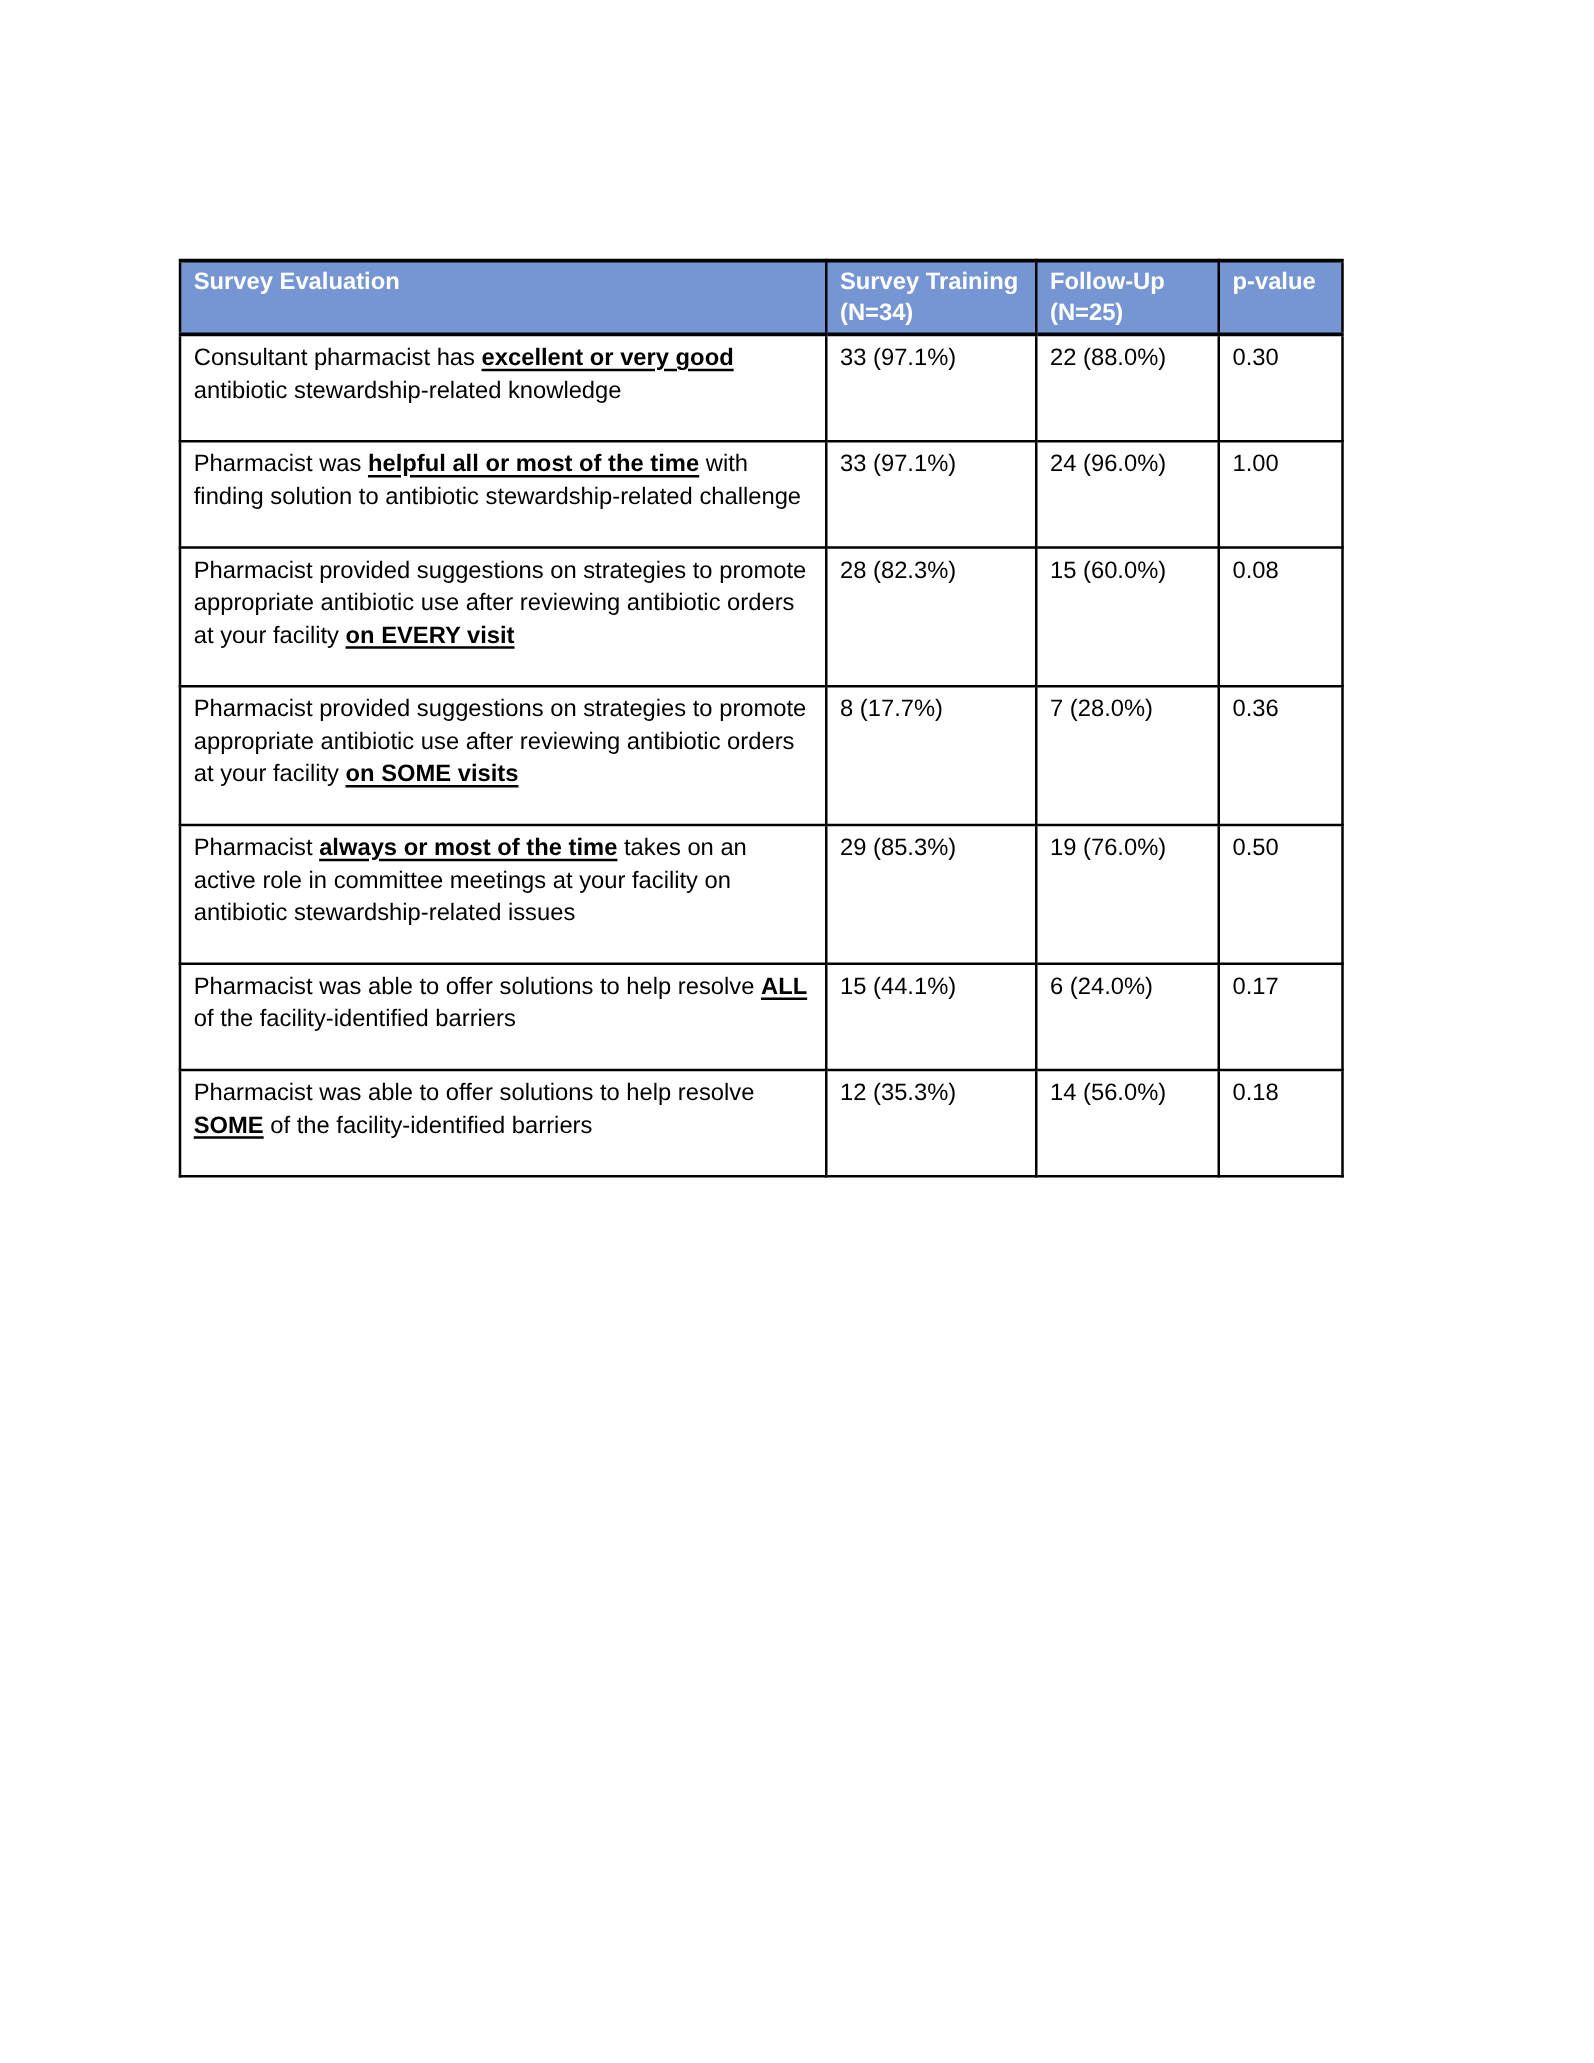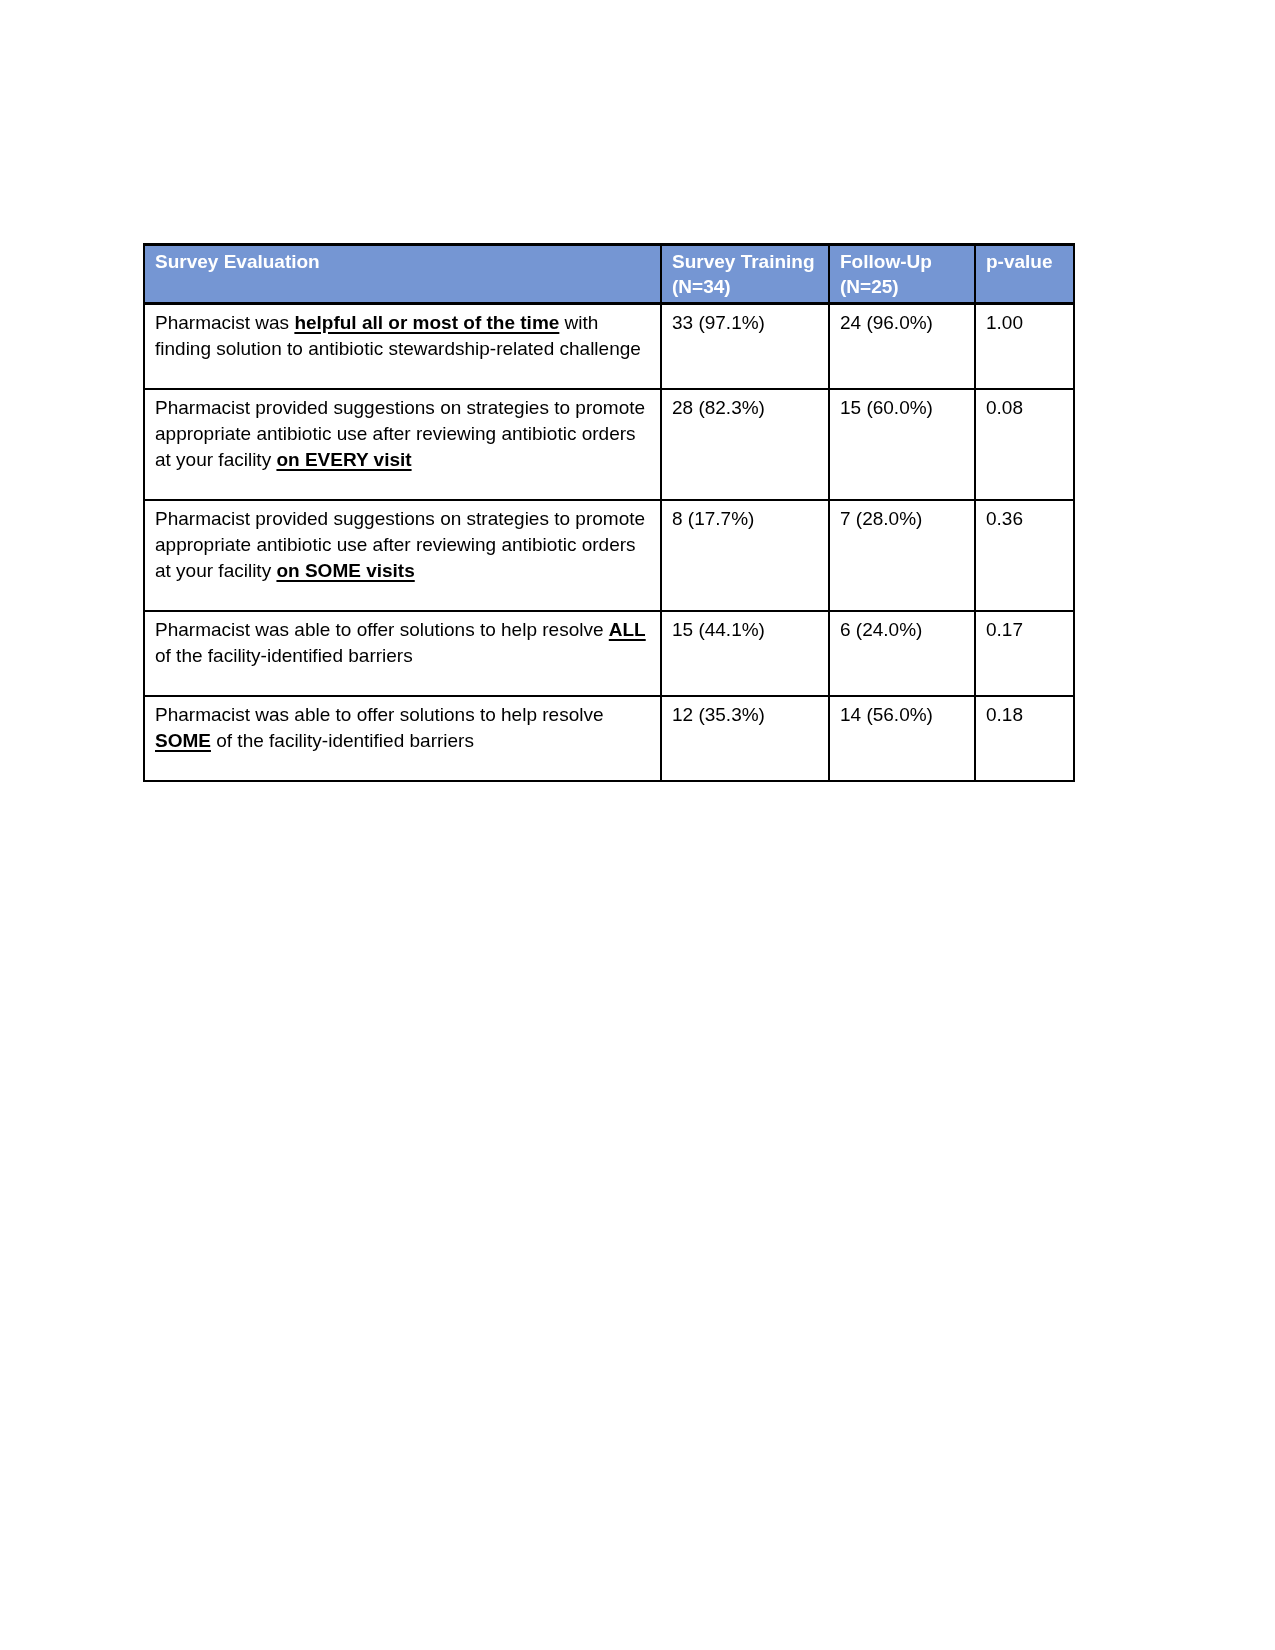--- a/index.html
+++ b/index.html
@@ -19,21 +19,20 @@
   }
   table.survey-table {
     position: absolute;
     left: 143px;
     top: 207px;
     width: 930px;
     border-collapse: collapse;
     table-layout: fixed;
     border: 2px solid #000000;
     border-top-width: 3px;
-    margin-top: 36px;
   }
   col.c-question { width: 517px; }
   col.c-during   { width: 168px; }
   col.c-follow   { width: 146px; }
   col.c-pvalue   { width: 99px; }
 
   thead th {
     background: #7596d3;
     color: #ffffff;
     font-weight: bold;
@@ -91,38 +90,50 @@
           <span class="h-line">(N=25)</span>
         </th>
         <th>
           <span class="h-line">p-value</span>
           <span class="h-line"></span>
         </th>
       </tr>
     </thead>
     <tbody>
         <tr>
+          <td class="q-cell"><span>Consultant pharmacist has </span><span class="emph">excellent or very good</span><span> antibiotic stewardship-related knowledge</span></td>
+          <td class="v-cell">33 (97.1%)</td>
+          <td class="v-cell">22 (88.0%)</td>
+          <td class="v-cell">0.30</td>
+        </tr>
+        <tr>
           <td class="q-cell"><span>Pharmacist was </span><span class="emph">helpful all or most of the time</span><span> with finding solution to antibiotic stewardship-related challenge</span></td>
           <td class="v-cell">33 (97.1%)</td>
           <td class="v-cell">24 (96.0%)</td>
           <td class="v-cell">1.00</td>
         </tr>
         <tr>
           <td class="q-cell"><span>Pharmacist provided suggestions on strategies to promote appropriate antibiotic use after reviewing antibiotic orders at your facility </span><span class="emph">on EVERY visit</span></td>
           <td class="v-cell">28 (82.3%)</td>
           <td class="v-cell">15 (60.0%)</td>
           <td class="v-cell">0.08</td>
         </tr>
         <tr>
           <td class="q-cell"><span>Pharmacist provided suggestions on strategies to promote appropriate antibiotic use after reviewing antibiotic orders at your facility </span><span class="emph">on SOME visits</span></td>
           <td class="v-cell">8 (17.7%)</td>
           <td class="v-cell">7 (28.0%)</td>
           <td class="v-cell">0.36</td>
         </tr>
         <tr>
+          <td class="q-cell"><span>Pharmacist </span><span class="emph">always or most of the time</span><span> takes on an active role in committee meetings at your facility on antibiotic stewardship-related issues</span></td>
+          <td class="v-cell">29 (85.3%)</td>
+          <td class="v-cell">19 (76.0%)</td>
+          <td class="v-cell">0.50</td>
+        </tr>
+        <tr>
           <td class="q-cell"><span>Pharmacist was able to offer solutions to help resolve </span><span class="emph">ALL</span><span> of the facility-identified barriers</span></td>
           <td class="v-cell">15 (44.1%)</td>
           <td class="v-cell">6 (24.0%)</td>
           <td class="v-cell">0.17</td>
         </tr>
         <tr>
           <td class="q-cell"><span>Pharmacist was able to offer solutions to help resolve </span><span class="emph">SOME</span><span> of the facility-identified barriers</span></td>
           <td class="v-cell">12 (35.3%)</td>
           <td class="v-cell">14 (56.0%)</td>
           <td class="v-cell">0.18</td>

